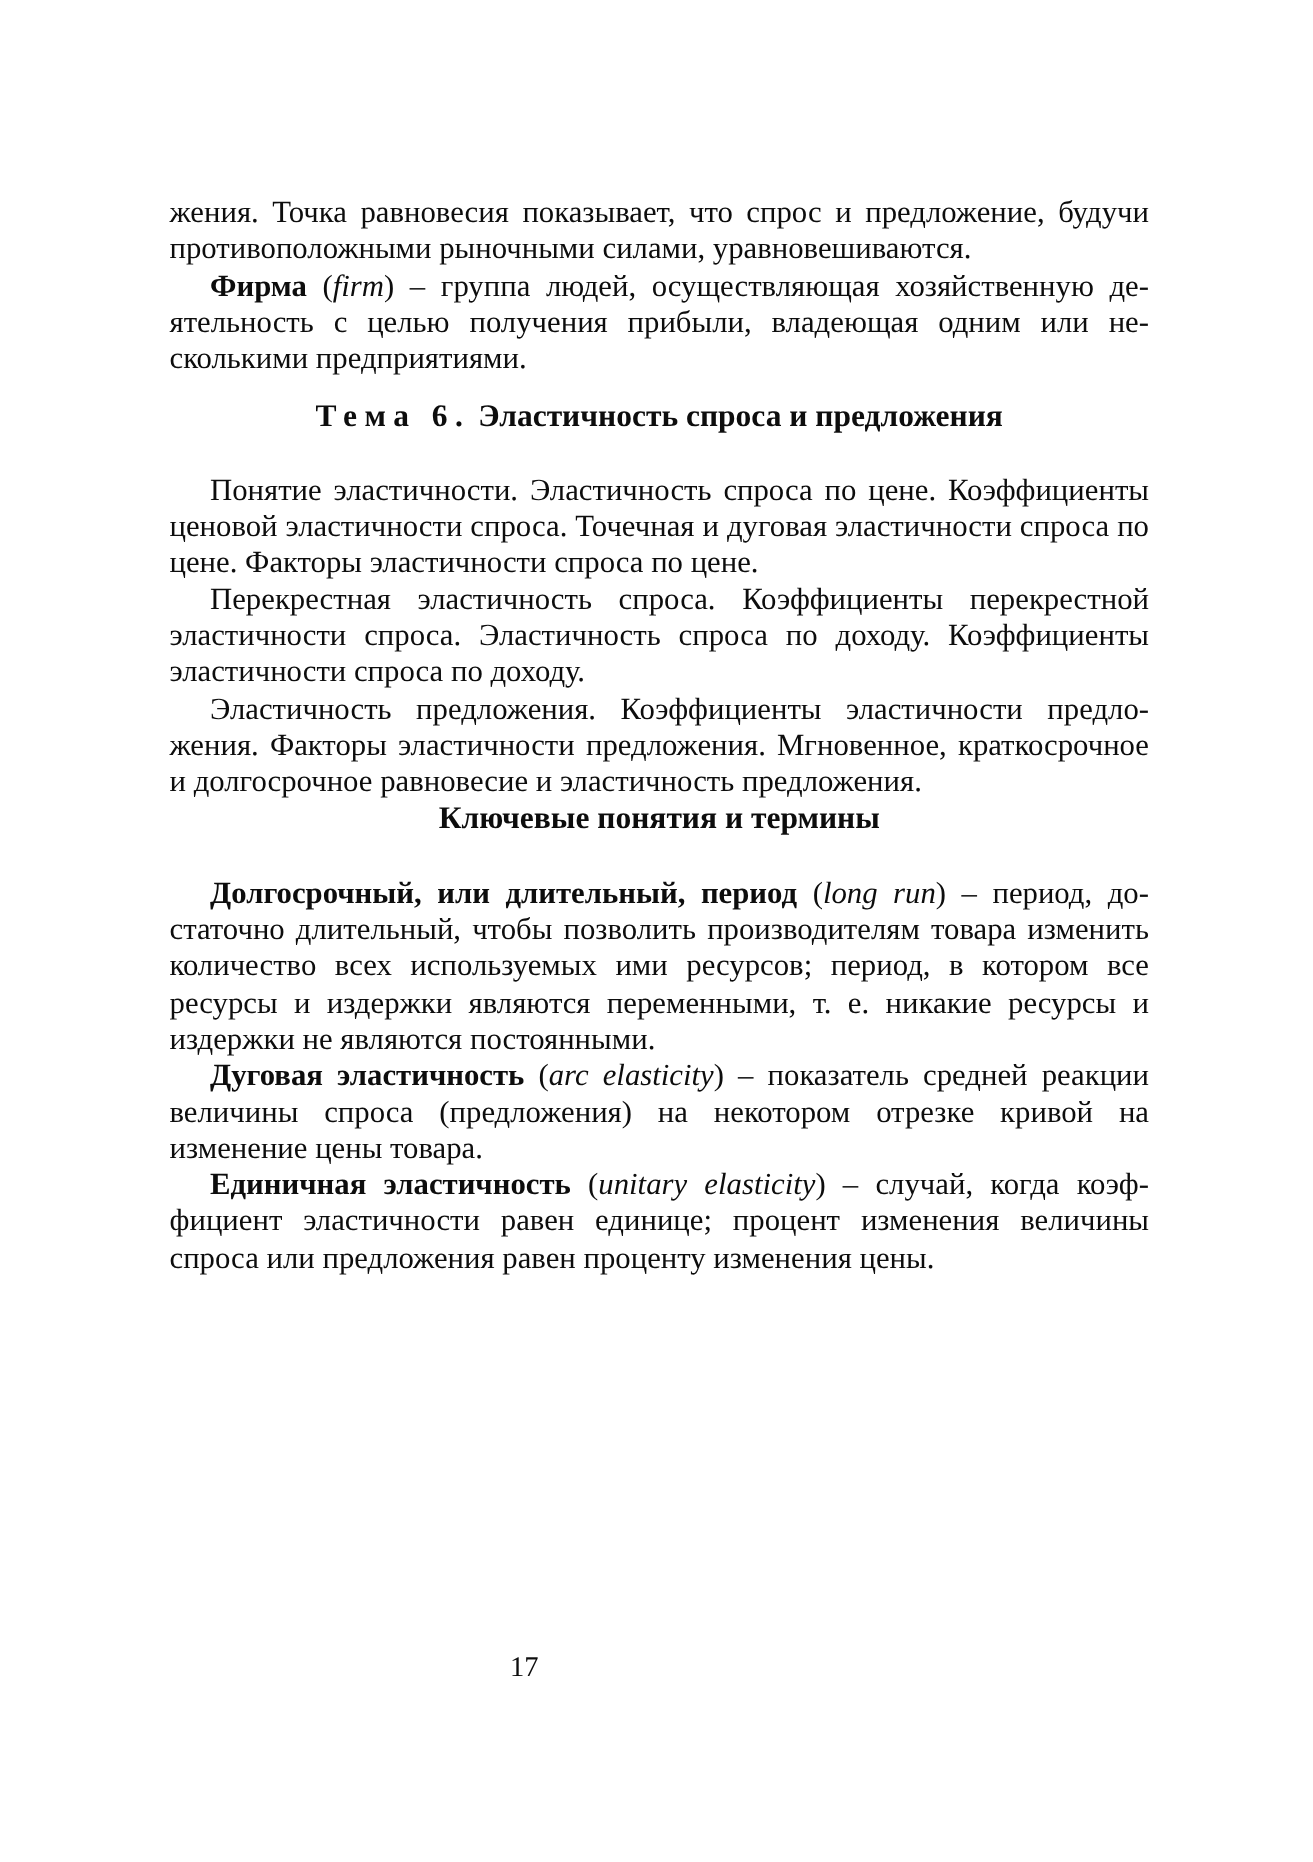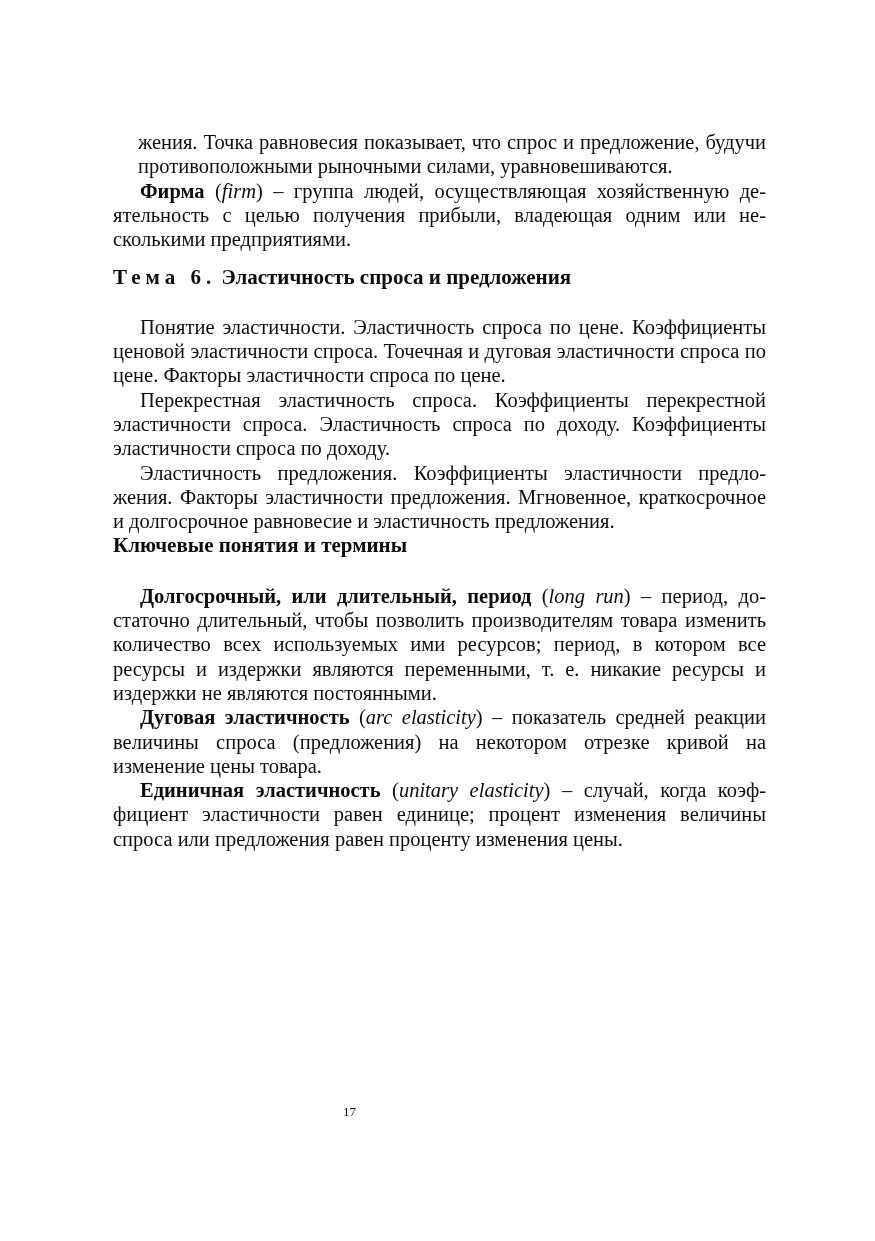--- a/index.html
+++ b/index.html
@@ -19,48 +19,48 @@
     width: 653px;
   }
   .para {
     margin: 0;
     font-size: 20.5px;
     line-height: 24.3px;
     text-align: justify;
     text-indent: 27px;
     hyphens: manual;
   }
-  .para.no-indent { text-indent: 0; margin-left: 25px; }
+  .para.no-indent { text-indent: 0; }
   .para b { font-weight: bold; }
   .para i { }
   .lit {
     margin: 13px 0 0 0;
     font-size: 16.5px;
     line-height: 22.7px;
     text-align: justify;
     text-indent: 27px;
   }
   .lit-label { letter-spacing: 2.5px; }
   .heading {
     margin: 0;
     font-size: 21px;
     line-height: 24.3px;
     font-weight: bold;
-    text-align: left;
+    text-align: center;
   }
   .heading.level-1 { margin-top: 14px; margin-bottom: 25px; }
   .heading.level-2 { margin-bottom: 26px; }
   .spaced { letter-spacing: 5px; }
   .pagenum {
     position: absolute;
     top: 1100px;
     left: 0;
     width: 699px;
     text-align: center;
-    font-size: 13px;
+    font-size: 19px;
     line-height: 24px;
   }
 </style>
 </head>
 <body>
 
 <div class="page">
   <div class="content" id="content">
       <p class="para no-indent"><span>жения. Точка равновесия показывает, что спрос и предложение, бу­дучи противоположными рыночными силами, уравновешиваются.</span></p>
       <p class="para"><b>Фирма</b><span> (</span><i>firm</i><span>) – группа людей, осуществляющая хозяйственную де­ятельность с целью получения прибыли, владеющая одним или не­сколькими предприятиями.</span></p>

